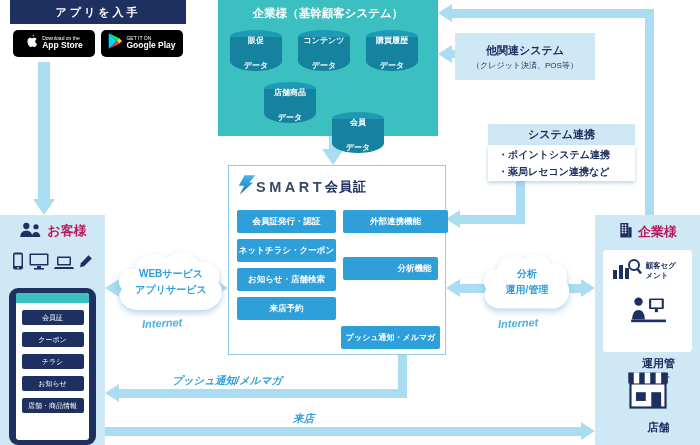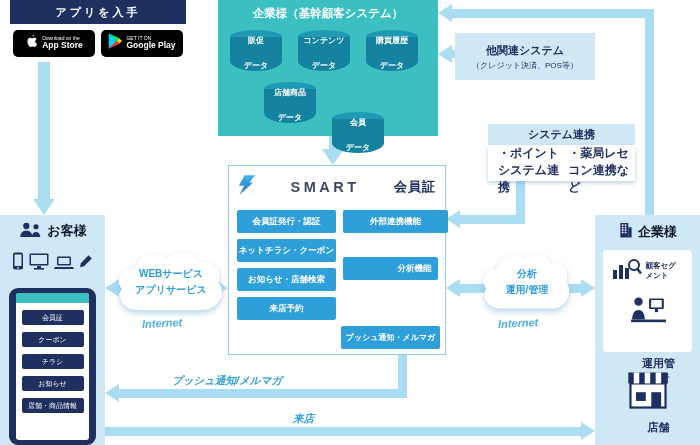--- a/index.html
+++ b/index.html
@@ -36,35 +36,35 @@
            text-align:center;line-height:1.35;padding-top:3px;}
 
   
   .related{left:455px;top:33px;width:140px;height:47px;background:#cfe8f6;display:flex;flex-direction:column;
            align-items:center;justify-content:center;gap:2px;}
   .related-title{font-size:11px;font-weight:bold;color:#1e3060;}
   .related-sub{font-size:8px;color:#1e3060;}
   .syslink-title{left:488px;top:124px;width:147px;height:21px;background:#cfe8f6;color:#1e3060;font-weight:bold;
                  font-size:11px;display:flex;align-items:center;justify-content:center;}
   .syslink-body{left:488px;top:145px;width:147px;height:36px;background:#fff;
-                box-shadow:0 2px 4px rgba(110,160,200,.45);font-size:12px;color:#1e3060;font-weight:bold;
-                display:flex;flex-direction:row;justify-content:center;gap:3px;padding-left:10px;}
+                box-shadow:0 2px 4px rgba(110,160,200,.45);font-size:10px;color:#1e3060;font-weight:bold;
+                display:flex;flex-direction:column;justify-content:center;gap:3px;padding-left:10px;}
 
   
   .smart{left:228px;top:165px;width:218px;height:190px;background:#fff;border:1px solid #93cdec;}
-  .smart-logo{left:238px;top:174px;width:198px;height:26px;display:flex;align-items:center;justify-content:space-between;}
+  .smart-logo{left:238px;top:174px;width:198px;height:26px;display:flex;align-items:center;justify-content:flex-start;}
   .smart-brand{font-size:14.5px;letter-spacing:3.5px;color:#3a4a66;font-weight:600;}
   .smart-suffix{font-size:13px;color:#1e3060;font-weight:bold;letter-spacing:1px;}
   .fbtn{position:absolute;background:#2f9fd9;color:#fff;font-size:8.5px;font-weight:bold;border-radius:2px;
         display:flex;align-items:center;justify-content:center;white-space:nowrap;}
 
   
   .panel{position:absolute;background:#cfe8f6;}
   .panel-title{position:absolute;display:flex;align-items:center;justify-content:center;gap:5px;
-               color:#0f172a;font-weight:bold;font-size:13px;}
+               color:#be185d;font-weight:bold;font-size:13px;}
   .devices{left:6px;top:252px;width:93px;display:flex;align-items:flex-end;justify-content:center;gap:5px;}
   .phone{left:9px;top:288px;width:87px;height:157px;background:#1e3060;border-radius:9px;padding:5px 7px;}
   .phone-screen{width:100%;height:100%;background:#fff;border-radius:3px;overflow:hidden;
                 display:flex;flex-direction:column;align-items:center;}
   .phone-band{width:100%;height:10px;background:#3cbfc0;flex:none;}
   .pm-btn{width:62px;height:15px;background:#1e3060;color:#fff;font-size:7px;border-radius:2px;margin-top:7px;
           display:flex;align-items:center;justify-content:center;white-space:nowrap;flex:none;}
   .pm-btn:first-of-type{margin-top:11px;}
   .comp-card{left:603px;top:250px;width:89px;height:102px;background:#fff;border-radius:4px;padding:7px 5px;}
   .seg-row{display:flex;align-items:center;justify-content:center;gap:4px;}

